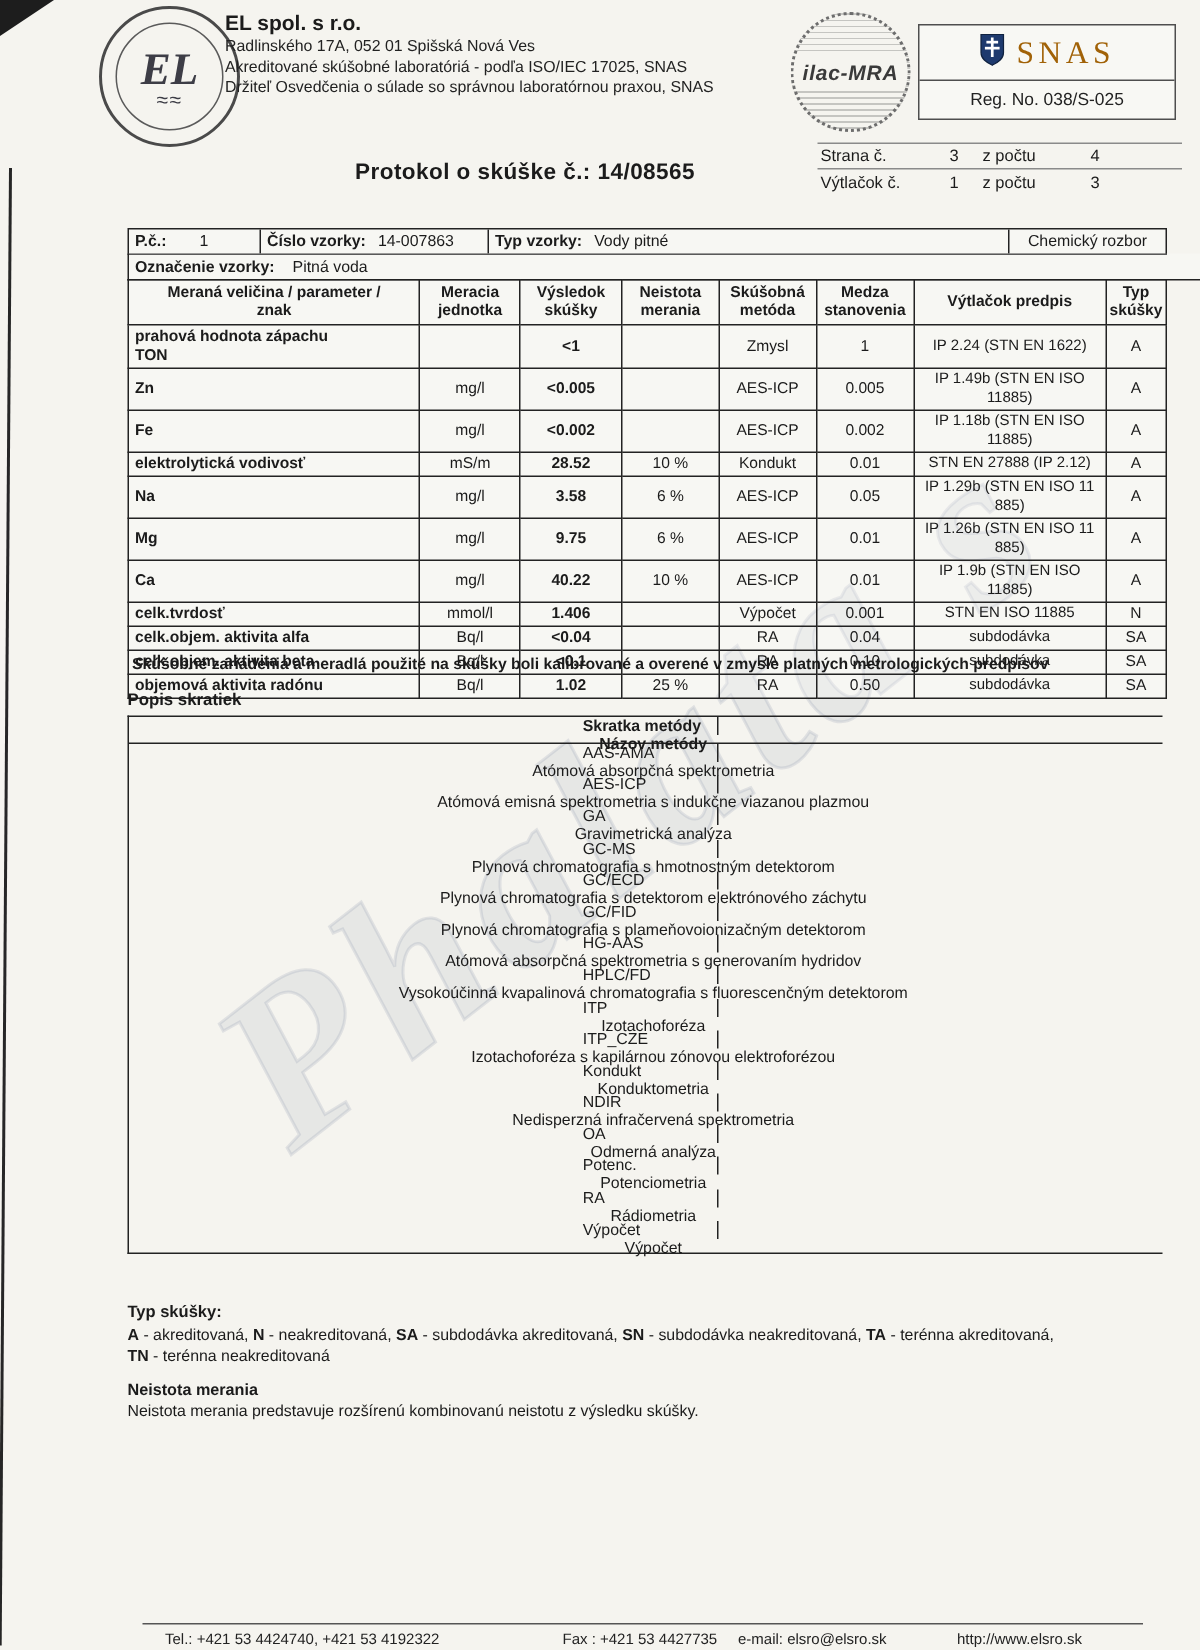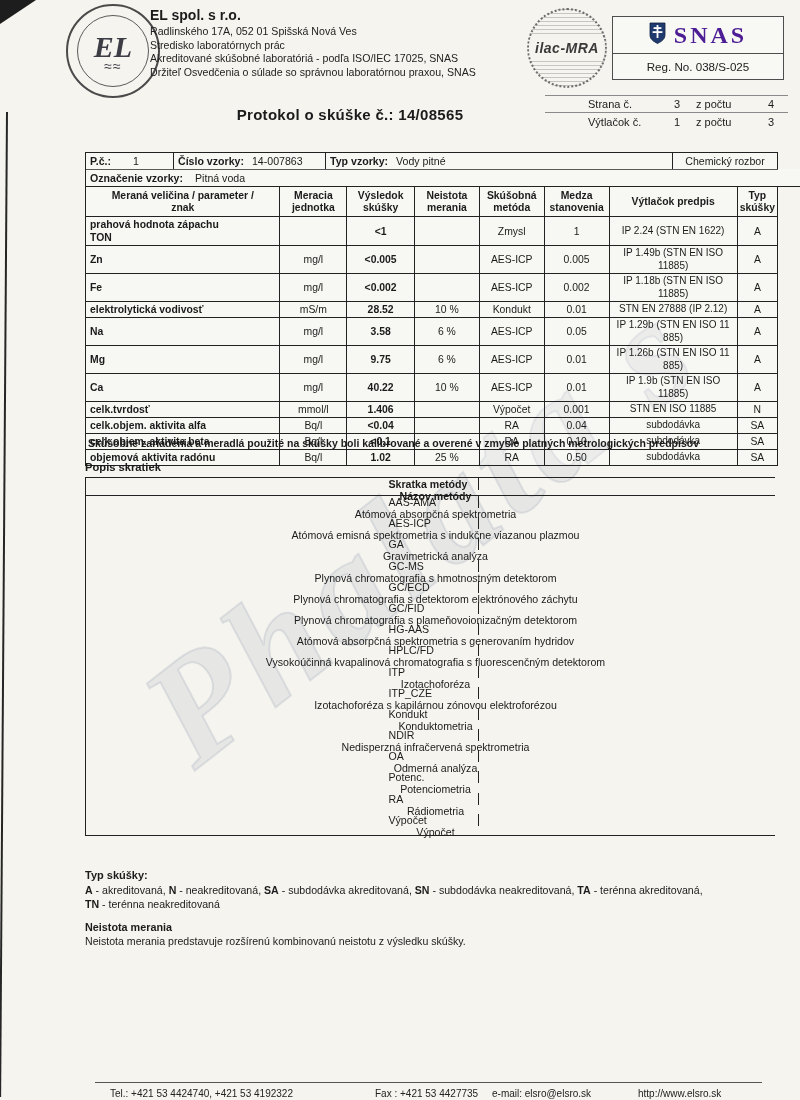--- a/index.html
+++ b/index.html
@@ -38,26 +38,26 @@
     border:2px dotted #6d6d6d; border-radius:50%;
     background: repeating-linear-gradient(0deg, rgba(110,110,110,0.35) 0 1px, transparent 1px 4px);
     overflow:hidden; }
   .ilac-band { position:absolute; left:-2px; right:-2px; top:50%; height:22px;
     transform:translateY(-50%); background:#f5f4ef; display:flex; align-items:center; justify-content:center;
     font-weight:bold; font-style:italic; font-size:14px; color:#3a3a3a; letter-spacing:0.5px; }
   .snas-box { position:absolute; left:612px; top:16px; width:172px; height:64px;
     border:1.3px solid #4e4e4e; background:rgba(255,255,255,0.35); }
   .snas-top { height:37px; display:flex; align-items:center; justify-content:center; gap:8px;
     border-bottom:1px solid #4e4e4e; }
-  .snas-word { font-family:"Liberation Serif", serif; font-weight:bold; font-size:24px;
-    letter-spacing:3px; color:#4c1d95; }
+  .snas-word { font-family:"Liberation Serif", serif; font-weight:normal; font-size:21px;
+    letter-spacing:3px; color:#a16207; }
   .snas-reg { height:25px; display:flex; align-items:center; justify-content:center;
     font-size:11.6px; color:#222; }
   .page-info { position:absolute; left:545px; top:95px; width:243px; border-top:1px solid #8a8a8a; font-size:11px; }
-  .pi-row { display:flex; align-items:center; height:17px;justify-content:flex-end; }
+  .pi-row { display:flex; align-items:center; height:17px; }
   .pi-row.first { border-bottom:1px solid #8a8a8a; }
   .pi-label { width:72px; padding-left:2px; }
   .pi-value { width:38px; text-align:center; }
   .pi-of { width:58px; }
   .pi-total { width:34px; text-align:center; }
   .doc-title { position:absolute; left:150px; top:106px; width:400px; text-align:center;
     font-size:15px; font-weight:bold; letter-spacing:0.3px; }
   
   .sample-a { position:absolute; left:85px; top:152px; width:693px; height:18px;
     border:1px solid #222; display:flex; font-size:10.6px; align-items:center; background:rgba(255,255,255,0.25); }
@@ -116,21 +116,20 @@
   <div class="logo">
     <div class="logo-inner">
       <div class="logo-el">EL</div>
       <div class="logo-wave">≈≈</div>
     </div>
   </div>
 
   <div class="company">
     <div class="company-name">EL spol. s r.o.</div>
     <div class="company-line">Radlinského 17A, 052 01 Spišská Nová Ves</div>
-    <div class="company-line">Stredisko laboratórnych prác</div>
     <div class="company-line">Akreditované skúšobné laboratóriá - podľa ISO/IEC 17025, SNAS</div>
     <div class="company-line">Držiteľ Osvedčenia o súlade so správnou laboratórnou praxou, SNAS</div>
   </div>
 
   <div class="ilac-seal">
     <div class="ilac-band">ilac-MRA</div>
   </div>
 
   <div class="snas-box">
     <div class="snas-top">

